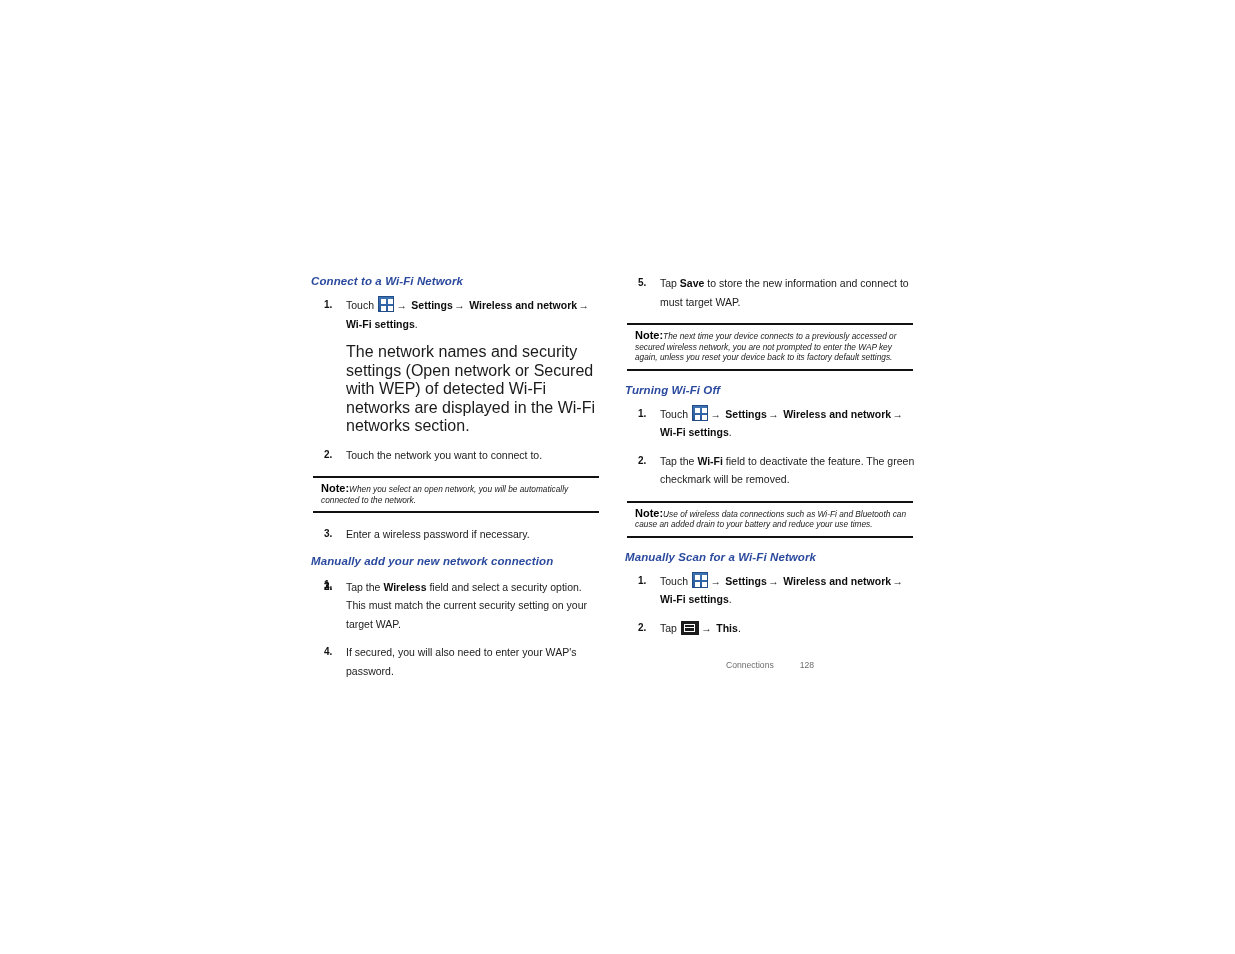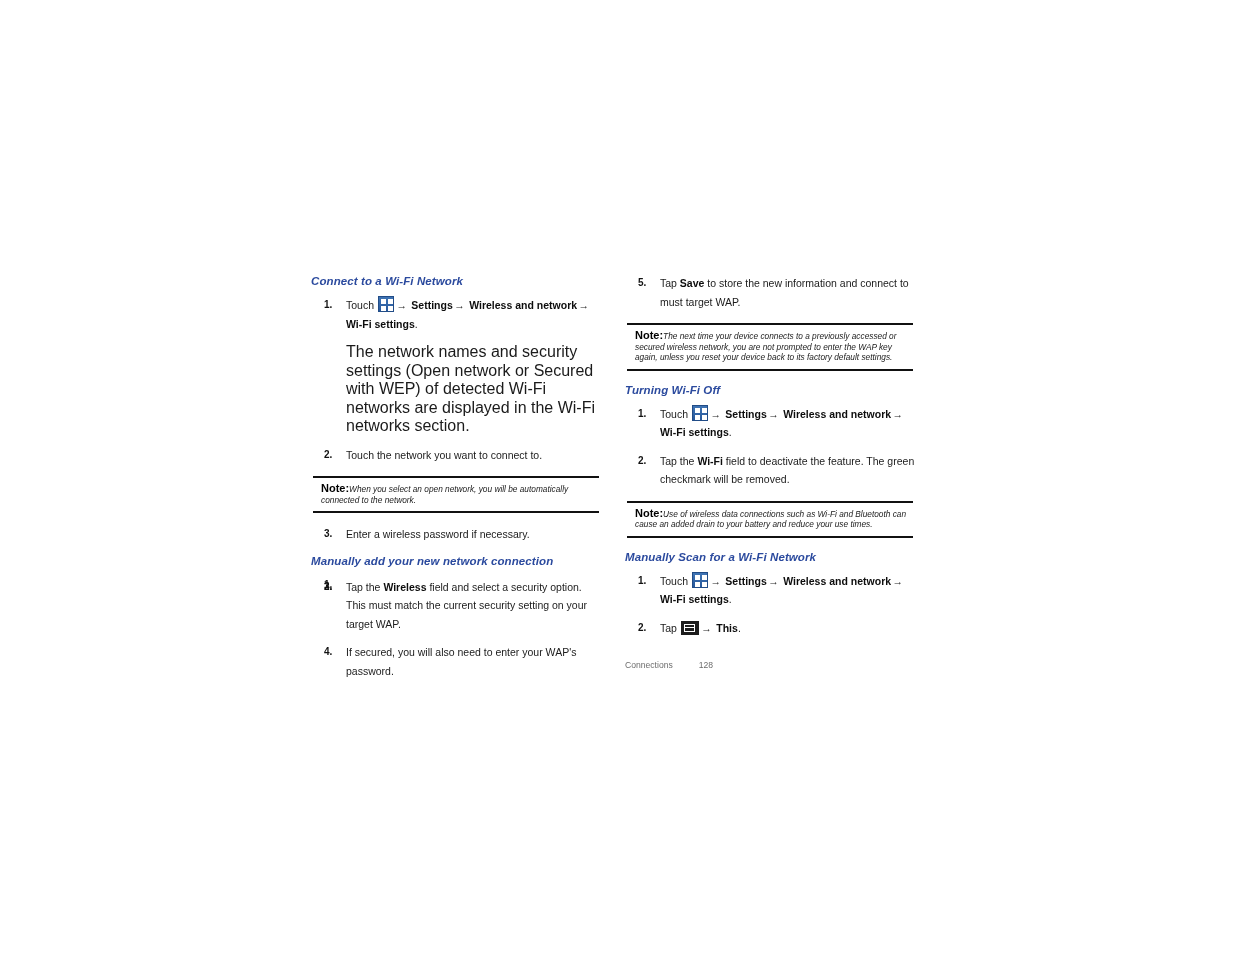--- a/index.html
+++ b/index.html
@@ -147,21 +147,21 @@
   }
 
   
   .footer {
     position: absolute;
     left: 625px;
     top: 660px;
     width: 290px;
     font-size: 8.6px;
     color: #6d6d6d;
-    text-align: left;
+    text-align: center;
   }
   .footer .f-name { margin-right: 26px; }
   .footer .f-page { color: #6d6d6d; }
 </style>
 </head>
 <body>
 
 <div class="page">
 
   <div class="col col-left">

